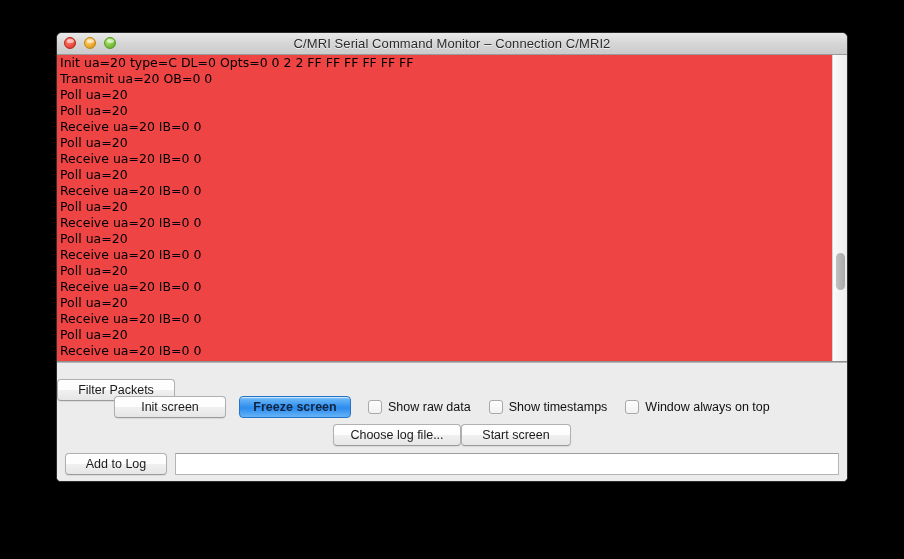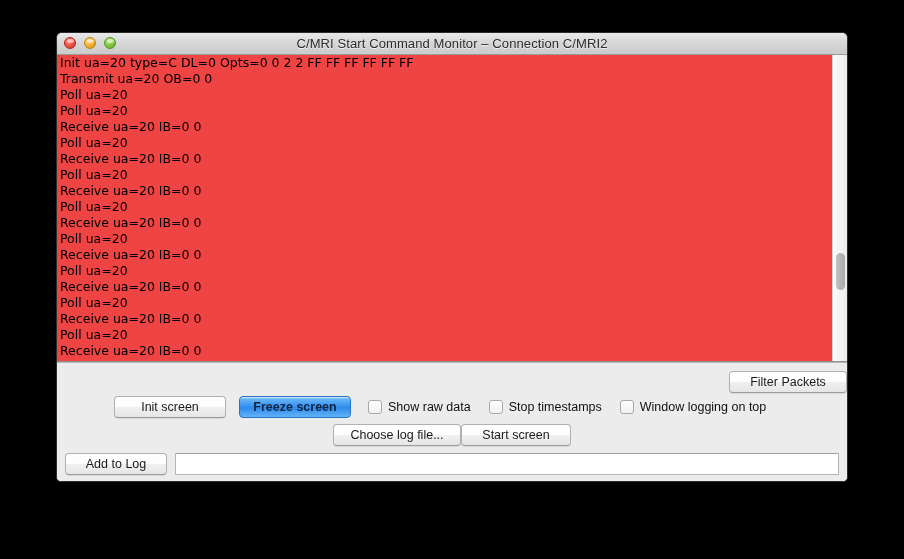--- a/index.html
+++ b/index.html
@@ -164,24 +164,23 @@
     color: #10243f;
     background: linear-gradient(to bottom, #9fd2fb 0%, #64b2f6 12%, #2f8fef 52%, #2f8cee 56%, #64b3f7 100%);
     border: 1px solid #2573c4;
     box-shadow: 0 1px 0 rgba(255,255,255,0.5) inset;
     font-weight: bold;
   }
 
   #row-filter {
     position: absolute;
     left: 0; right: 0;
-    top: 8px;
-    display: flex;
-    justify-content: flex-end;
-    padding-left: 48px;
+    top: 16px;
+    display: flex;
+    justify-content: flex-start;
   }
   #btn-filter-packets { min-width: 118px; }
 
   #row-controls {
     position: absolute;
     left: 57px;
     top: 33px;
     display: flex;
     align-items: center;
     gap: 0;
@@ -251,21 +250,21 @@
 <body>
 
 <div id="window">
 
   <div id="titlebar">
     <div class="traffic-lights">
       <div class="light close"></div>
       <div class="light min"></div>
       <div class="light zoom"></div>
     </div>
-    <div id="window-title">C/MRI Start Command Monitor – Connection C/MRI2</div>
+    <div id="window-title">C/MRI Serial Command Monitor – Connection C/MRI2</div>
   </div>
 
   <div id="log-wrap">
     <div id="log-text"><div class="log-line">Init ua=20 type=C DL=0 Opts=0 0 2 2 FF FF FF FF FF FF</div><div class="log-line">Transmit ua=20 OB=0 0</div><div class="log-line">Poll ua=20</div><div class="log-line">Poll ua=20</div><div class="log-line">Receive ua=20 IB=0 0</div><div class="log-line">Poll ua=20</div><div class="log-line">Receive ua=20 IB=0 0</div><div class="log-line">Poll ua=20</div><div class="log-line">Receive ua=20 IB=0 0</div><div class="log-line">Poll ua=20</div><div class="log-line">Receive ua=20 IB=0 0</div><div class="log-line">Poll ua=20</div><div class="log-line">Receive ua=20 IB=0 0</div><div class="log-line">Poll ua=20</div><div class="log-line">Receive ua=20 IB=0 0</div><div class="log-line">Poll ua=20</div><div class="log-line">Receive ua=20 IB=0 0</div><div class="log-line">Poll ua=20</div><div class="log-line">Receive ua=20 IB=0 0</div><div class="log-line">Poll ua=20</div></div>
     <div id="log-scrollbar">
       <div id="log-scroll-thumb"></div>
     </div>
   </div>
 
   <div id="panel">
@@ -277,25 +276,25 @@
     <div id="row-controls">
       <div class="btn" id="btn-clear-screen">Init screen</div>
       <div class="btn blue" id="btn-freeze-screen">Freeze screen</div>
 
       <div class="checkbox-item">
         <span class="checkbox-box"></span>
         <span>Show raw data</span>
       </div>
       <div class="checkbox-item">
         <span class="checkbox-box"></span>
-        <span>Stop timestamps</span>
+        <span>Show timestamps</span>
       </div>
       <div class="checkbox-item">
         <span class="checkbox-box"></span>
-        <span>Window logging on top</span>
+        <span>Window always on top</span>
       </div>
     </div>
 
     <div id="row-logging">
       <div class="btn" id="btn-choose-log-file">Choose log file...</div>
       <div class="btn" id="btn-start-logging">Start screen</div>
     </div>
 
     <div id="row-addlog">
       <div class="btn" id="btn-add-to-log">Add to Log</div>

